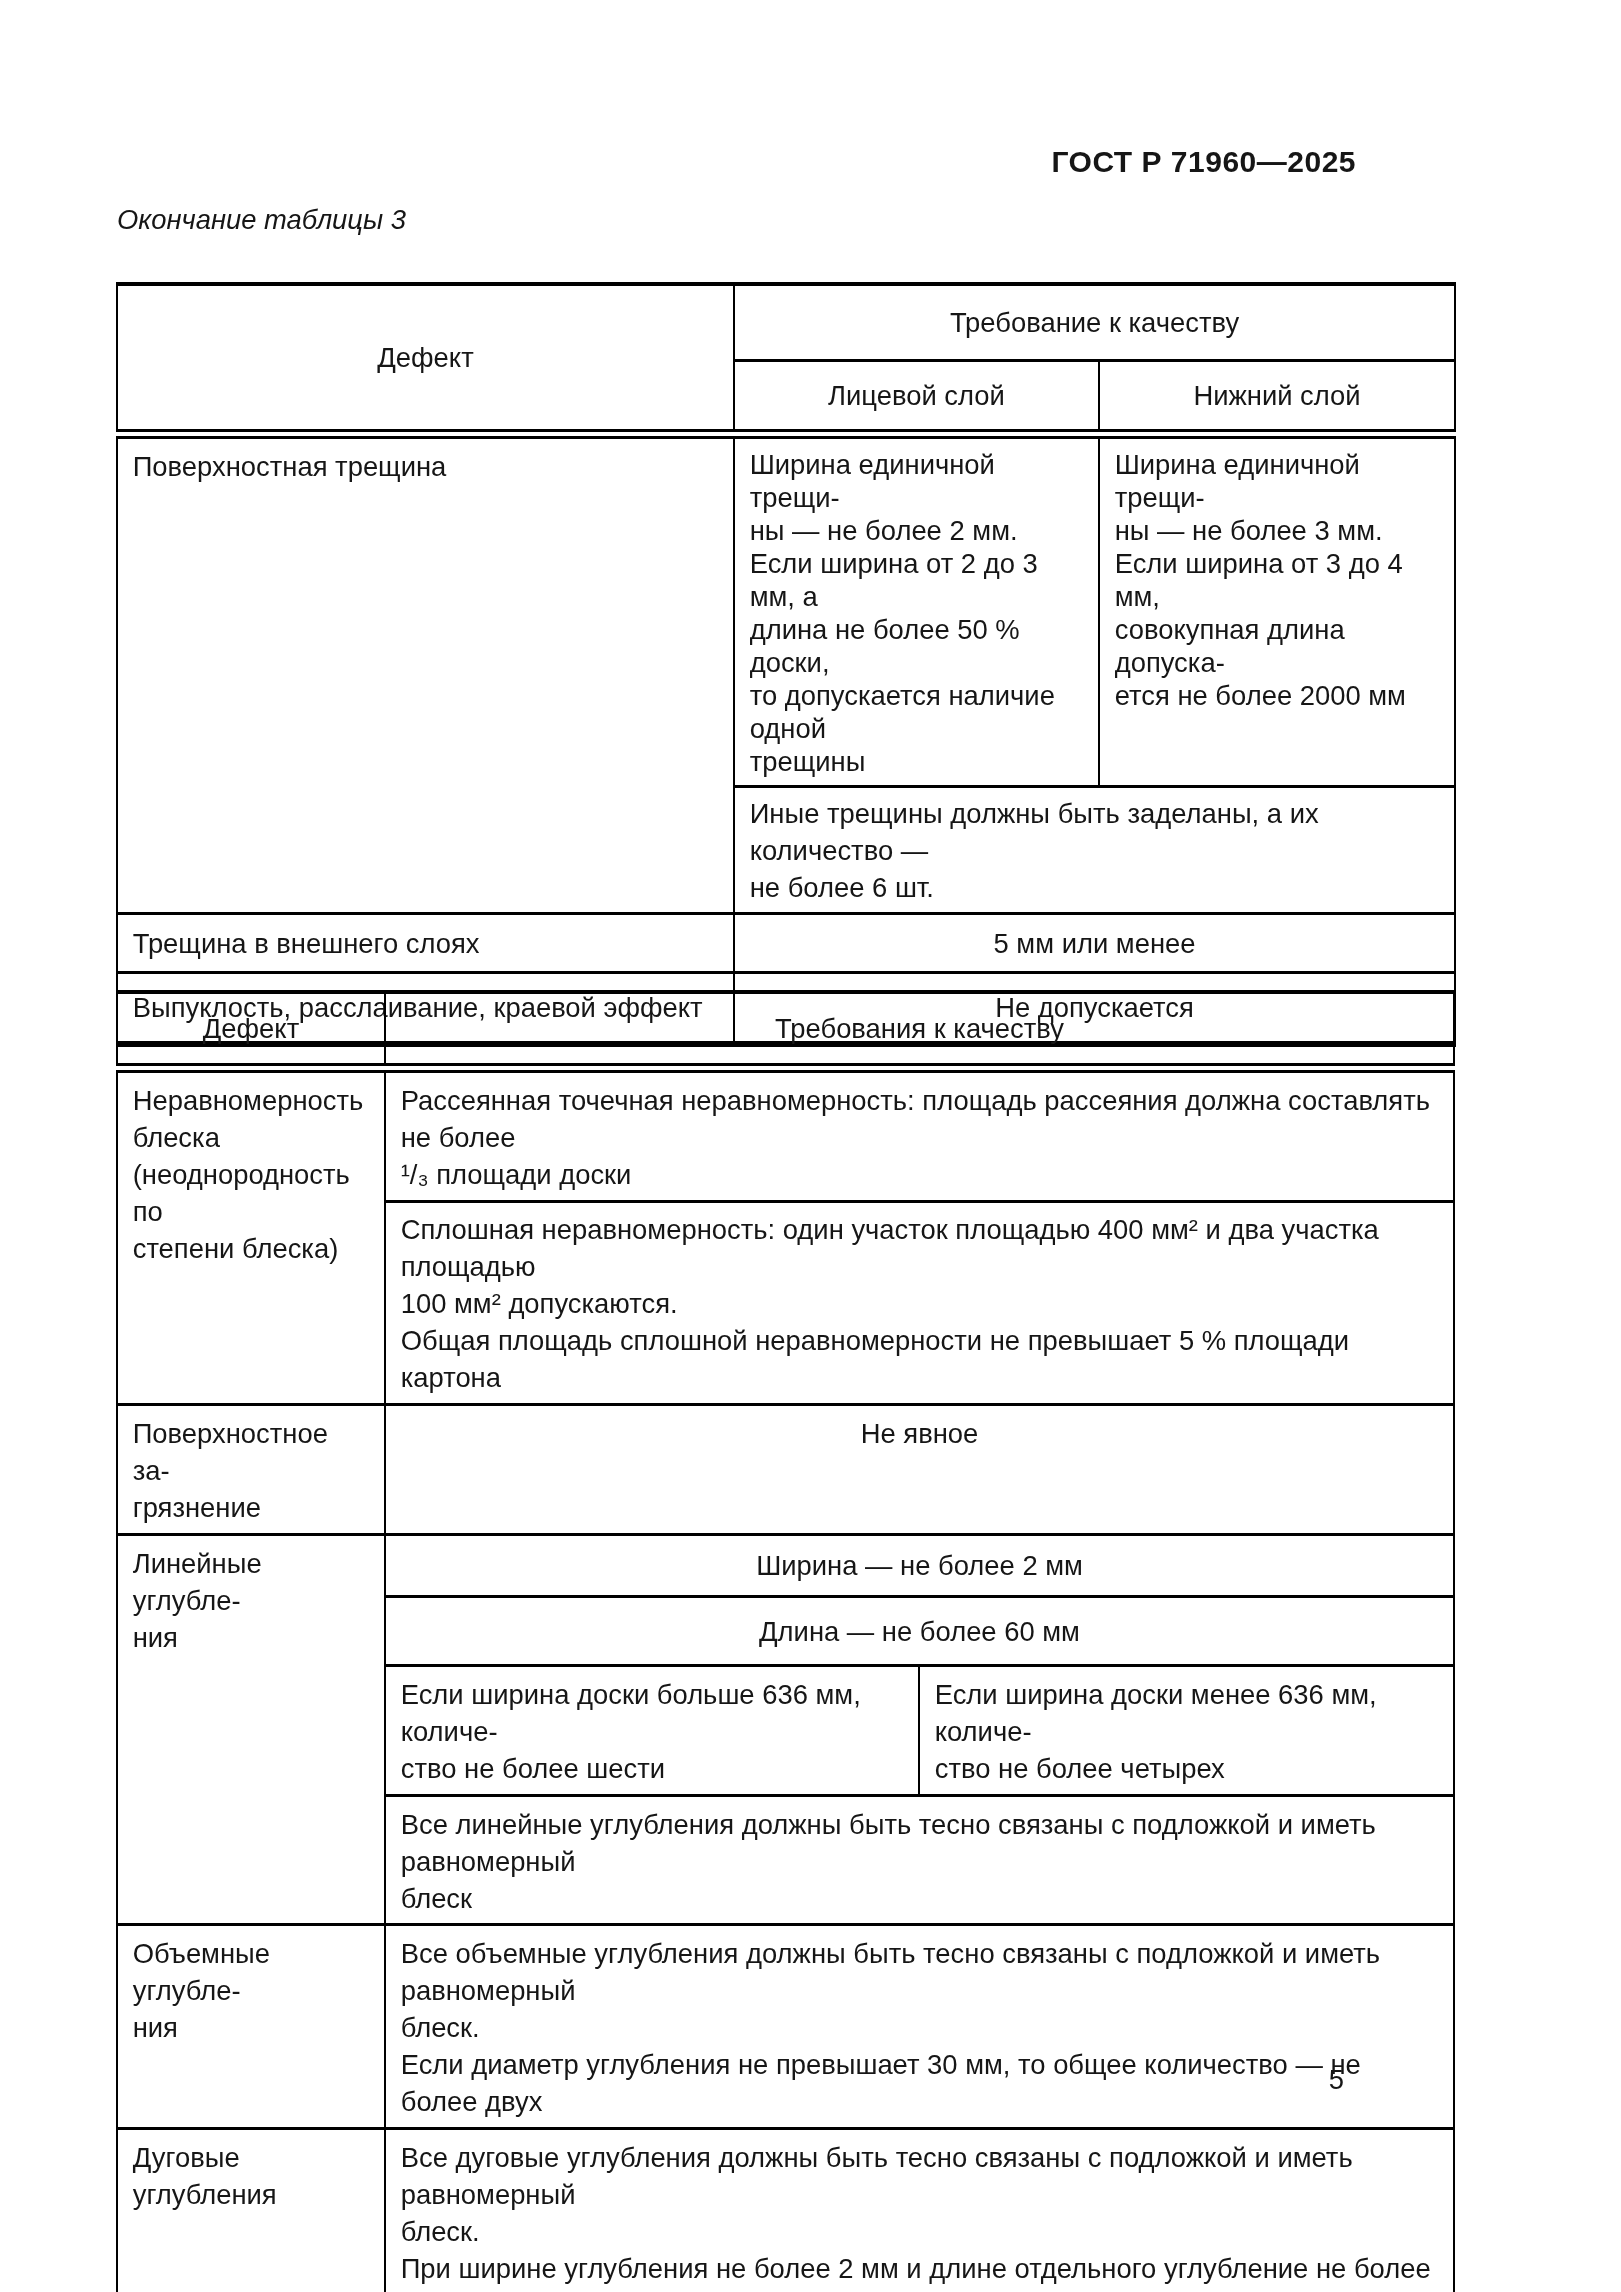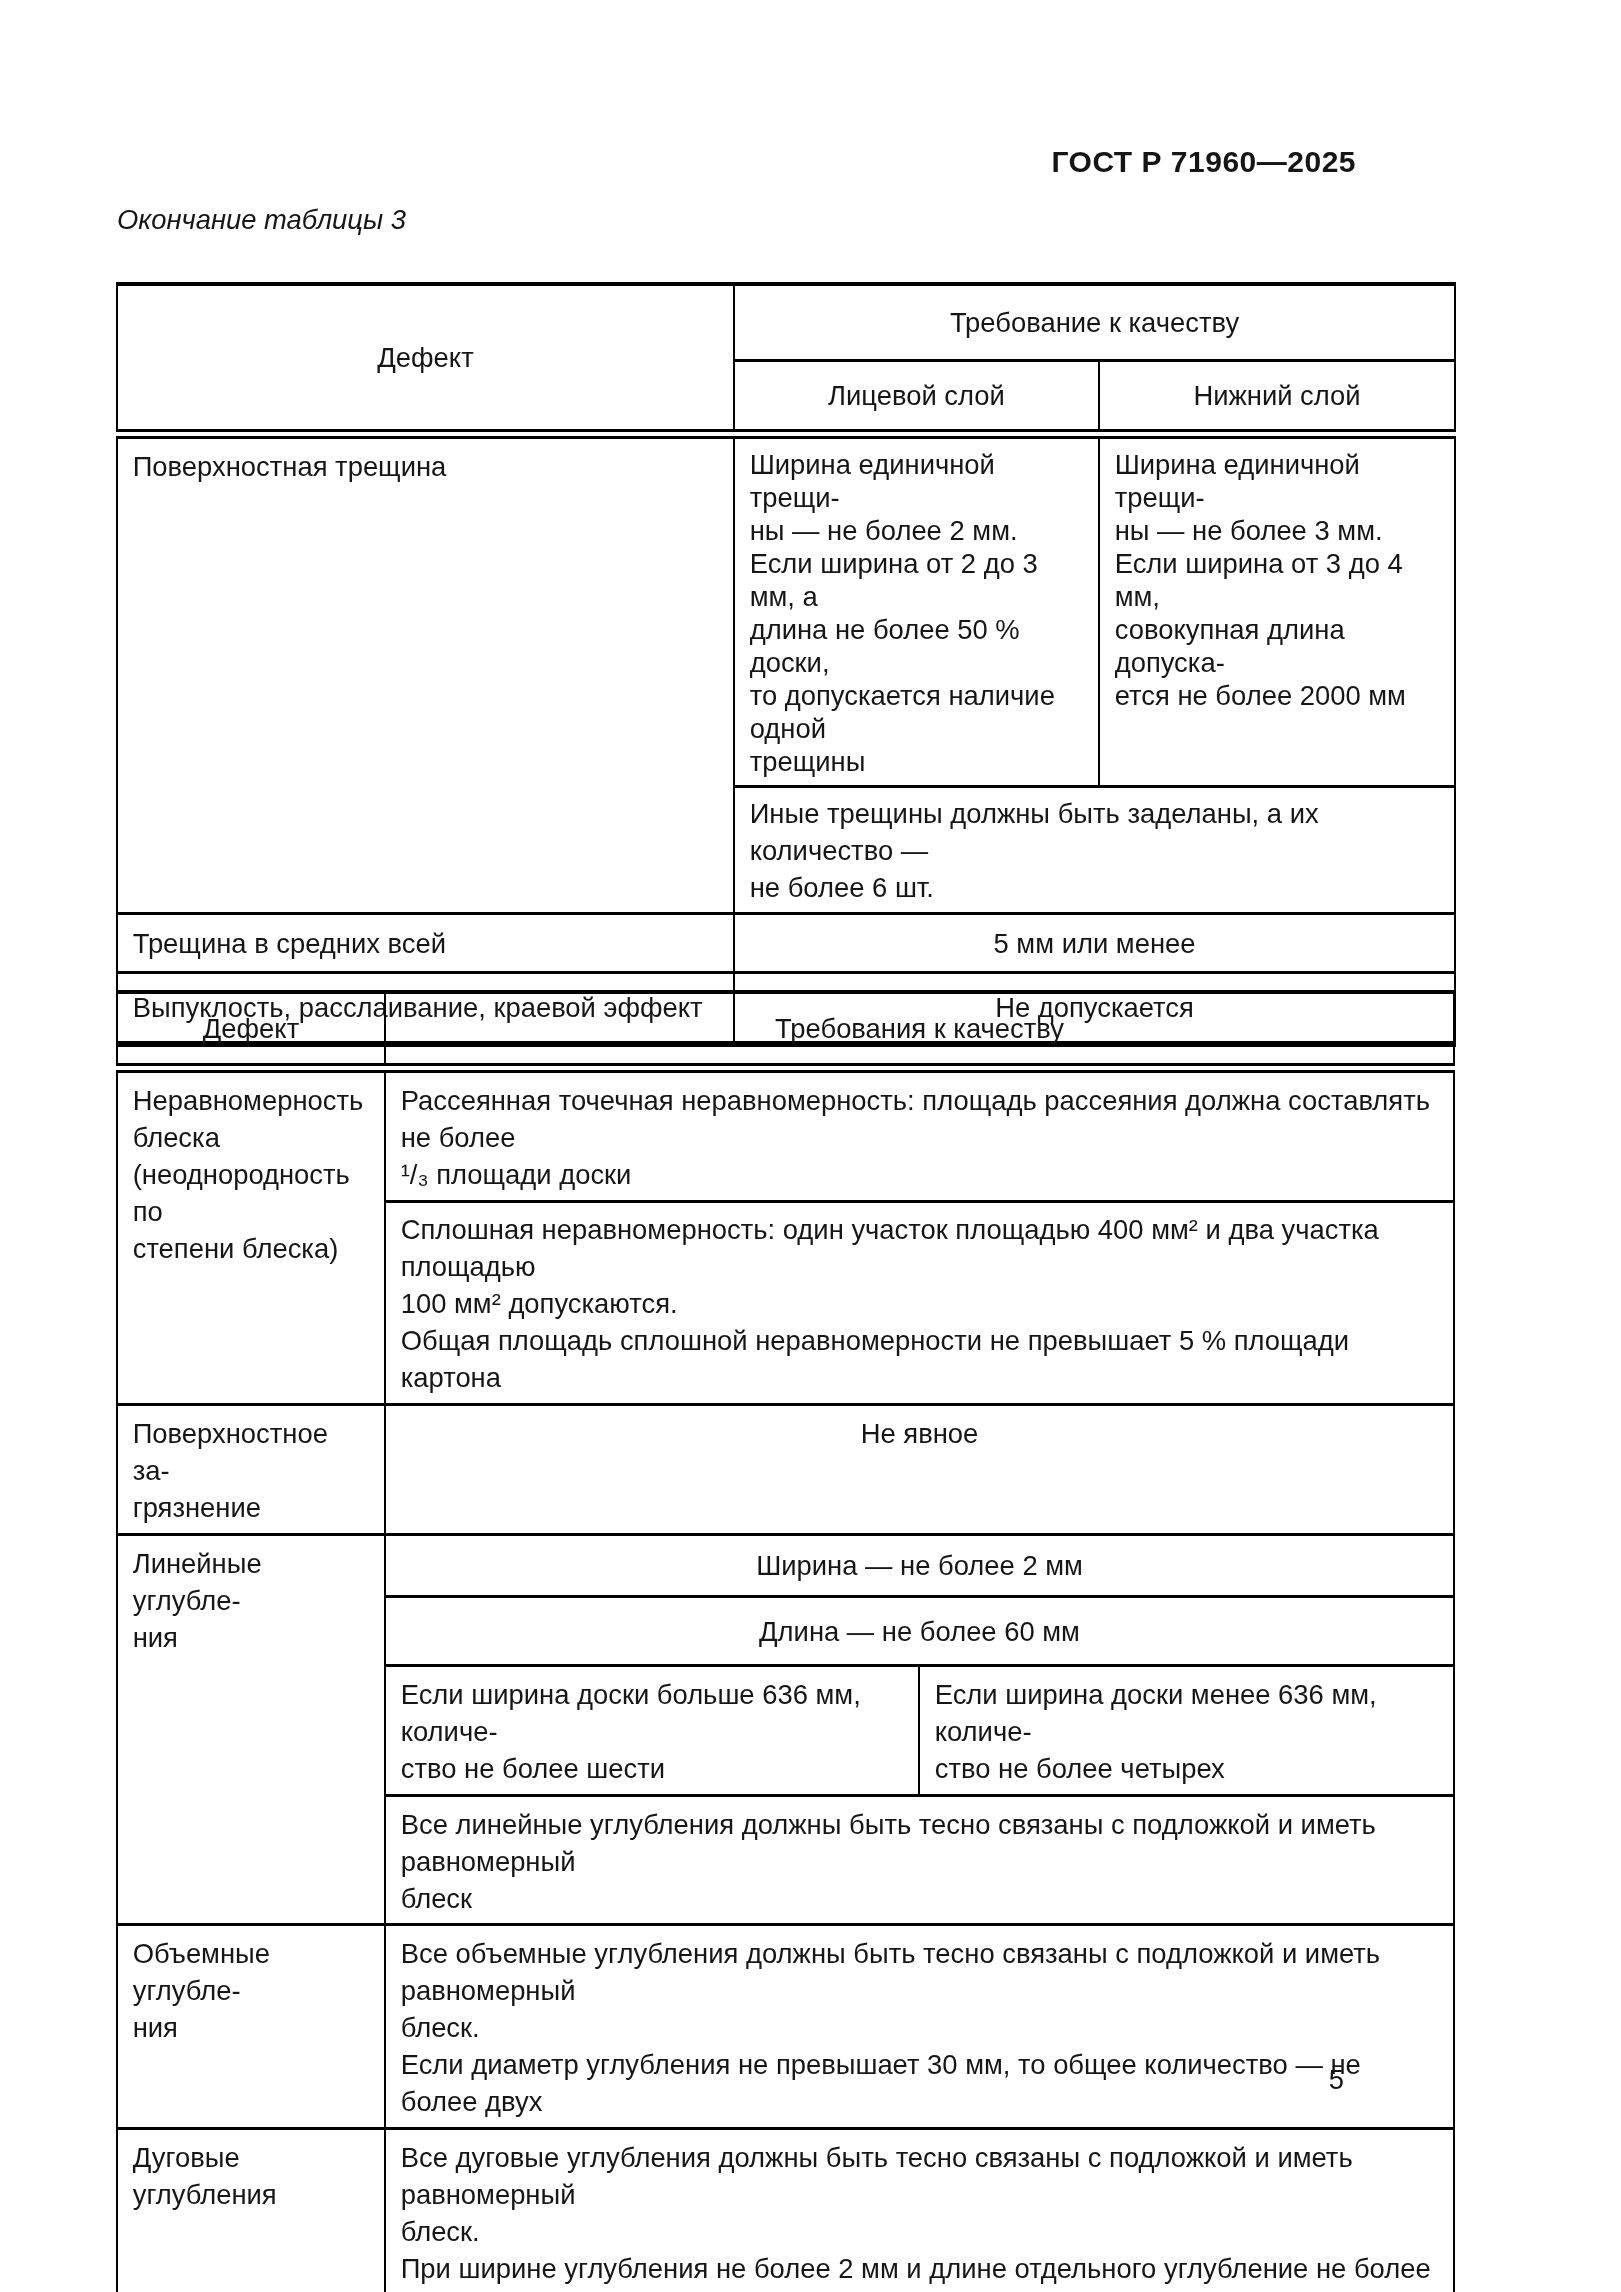--- a/index.html
+++ b/index.html
@@ -111,21 +111,21 @@
 ны — не более 3 мм.
 Если ширина от 3 до 4 мм,
 совокупная длина допуска-
 ется не более 2000 мм</td>
       </tr>
       <tr class="r1b">
         <td colspan="2">Иные трещины должны быть заделаны, а их количество —
 не более 6 шт.</td>
       </tr>
       <tr class="r2">
-        <td>Трещина в средних всей</td>
+        <td>Трещина в внешнего слоях</td>
         <td colspan="2" class="ctr">5 мм или менее</td>
       </tr>
       <tr class="r3">
         <td>Выпуклость, расслаивание, краевой эффект</td>
         <td colspan="2" class="ctr">Не допускается</td>
       </tr>
     </tbody>
   </table>
 
 

